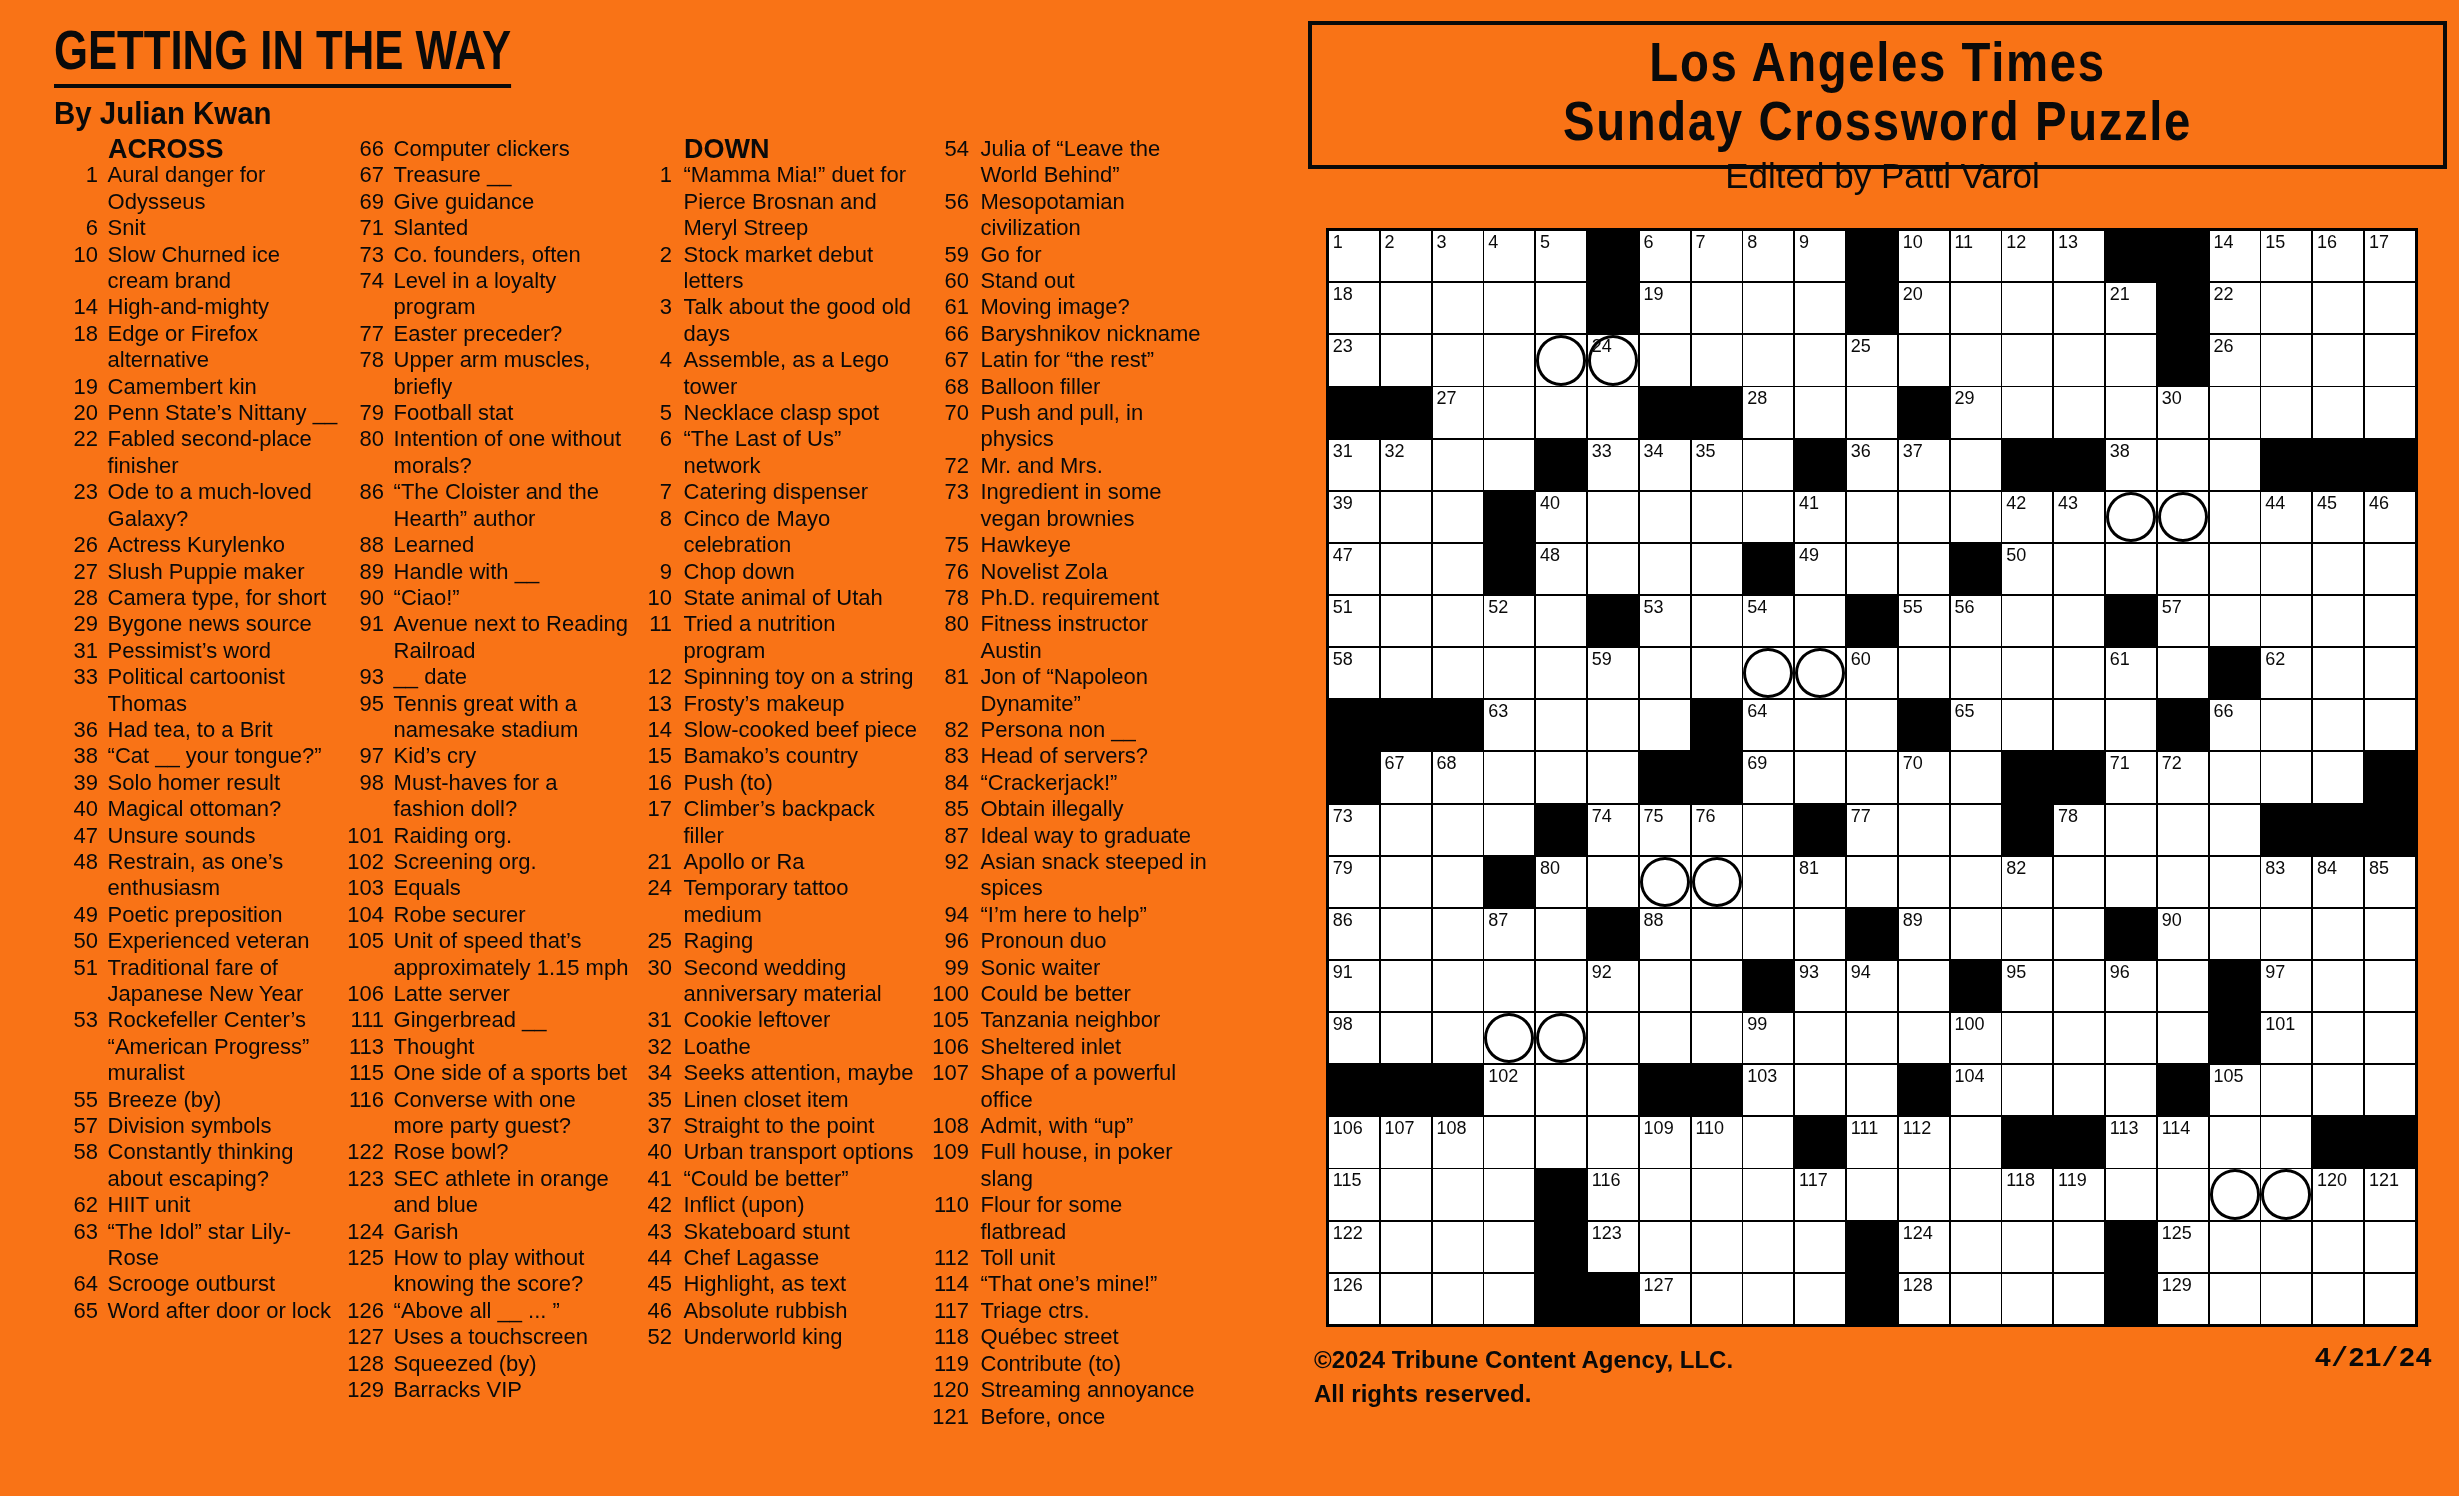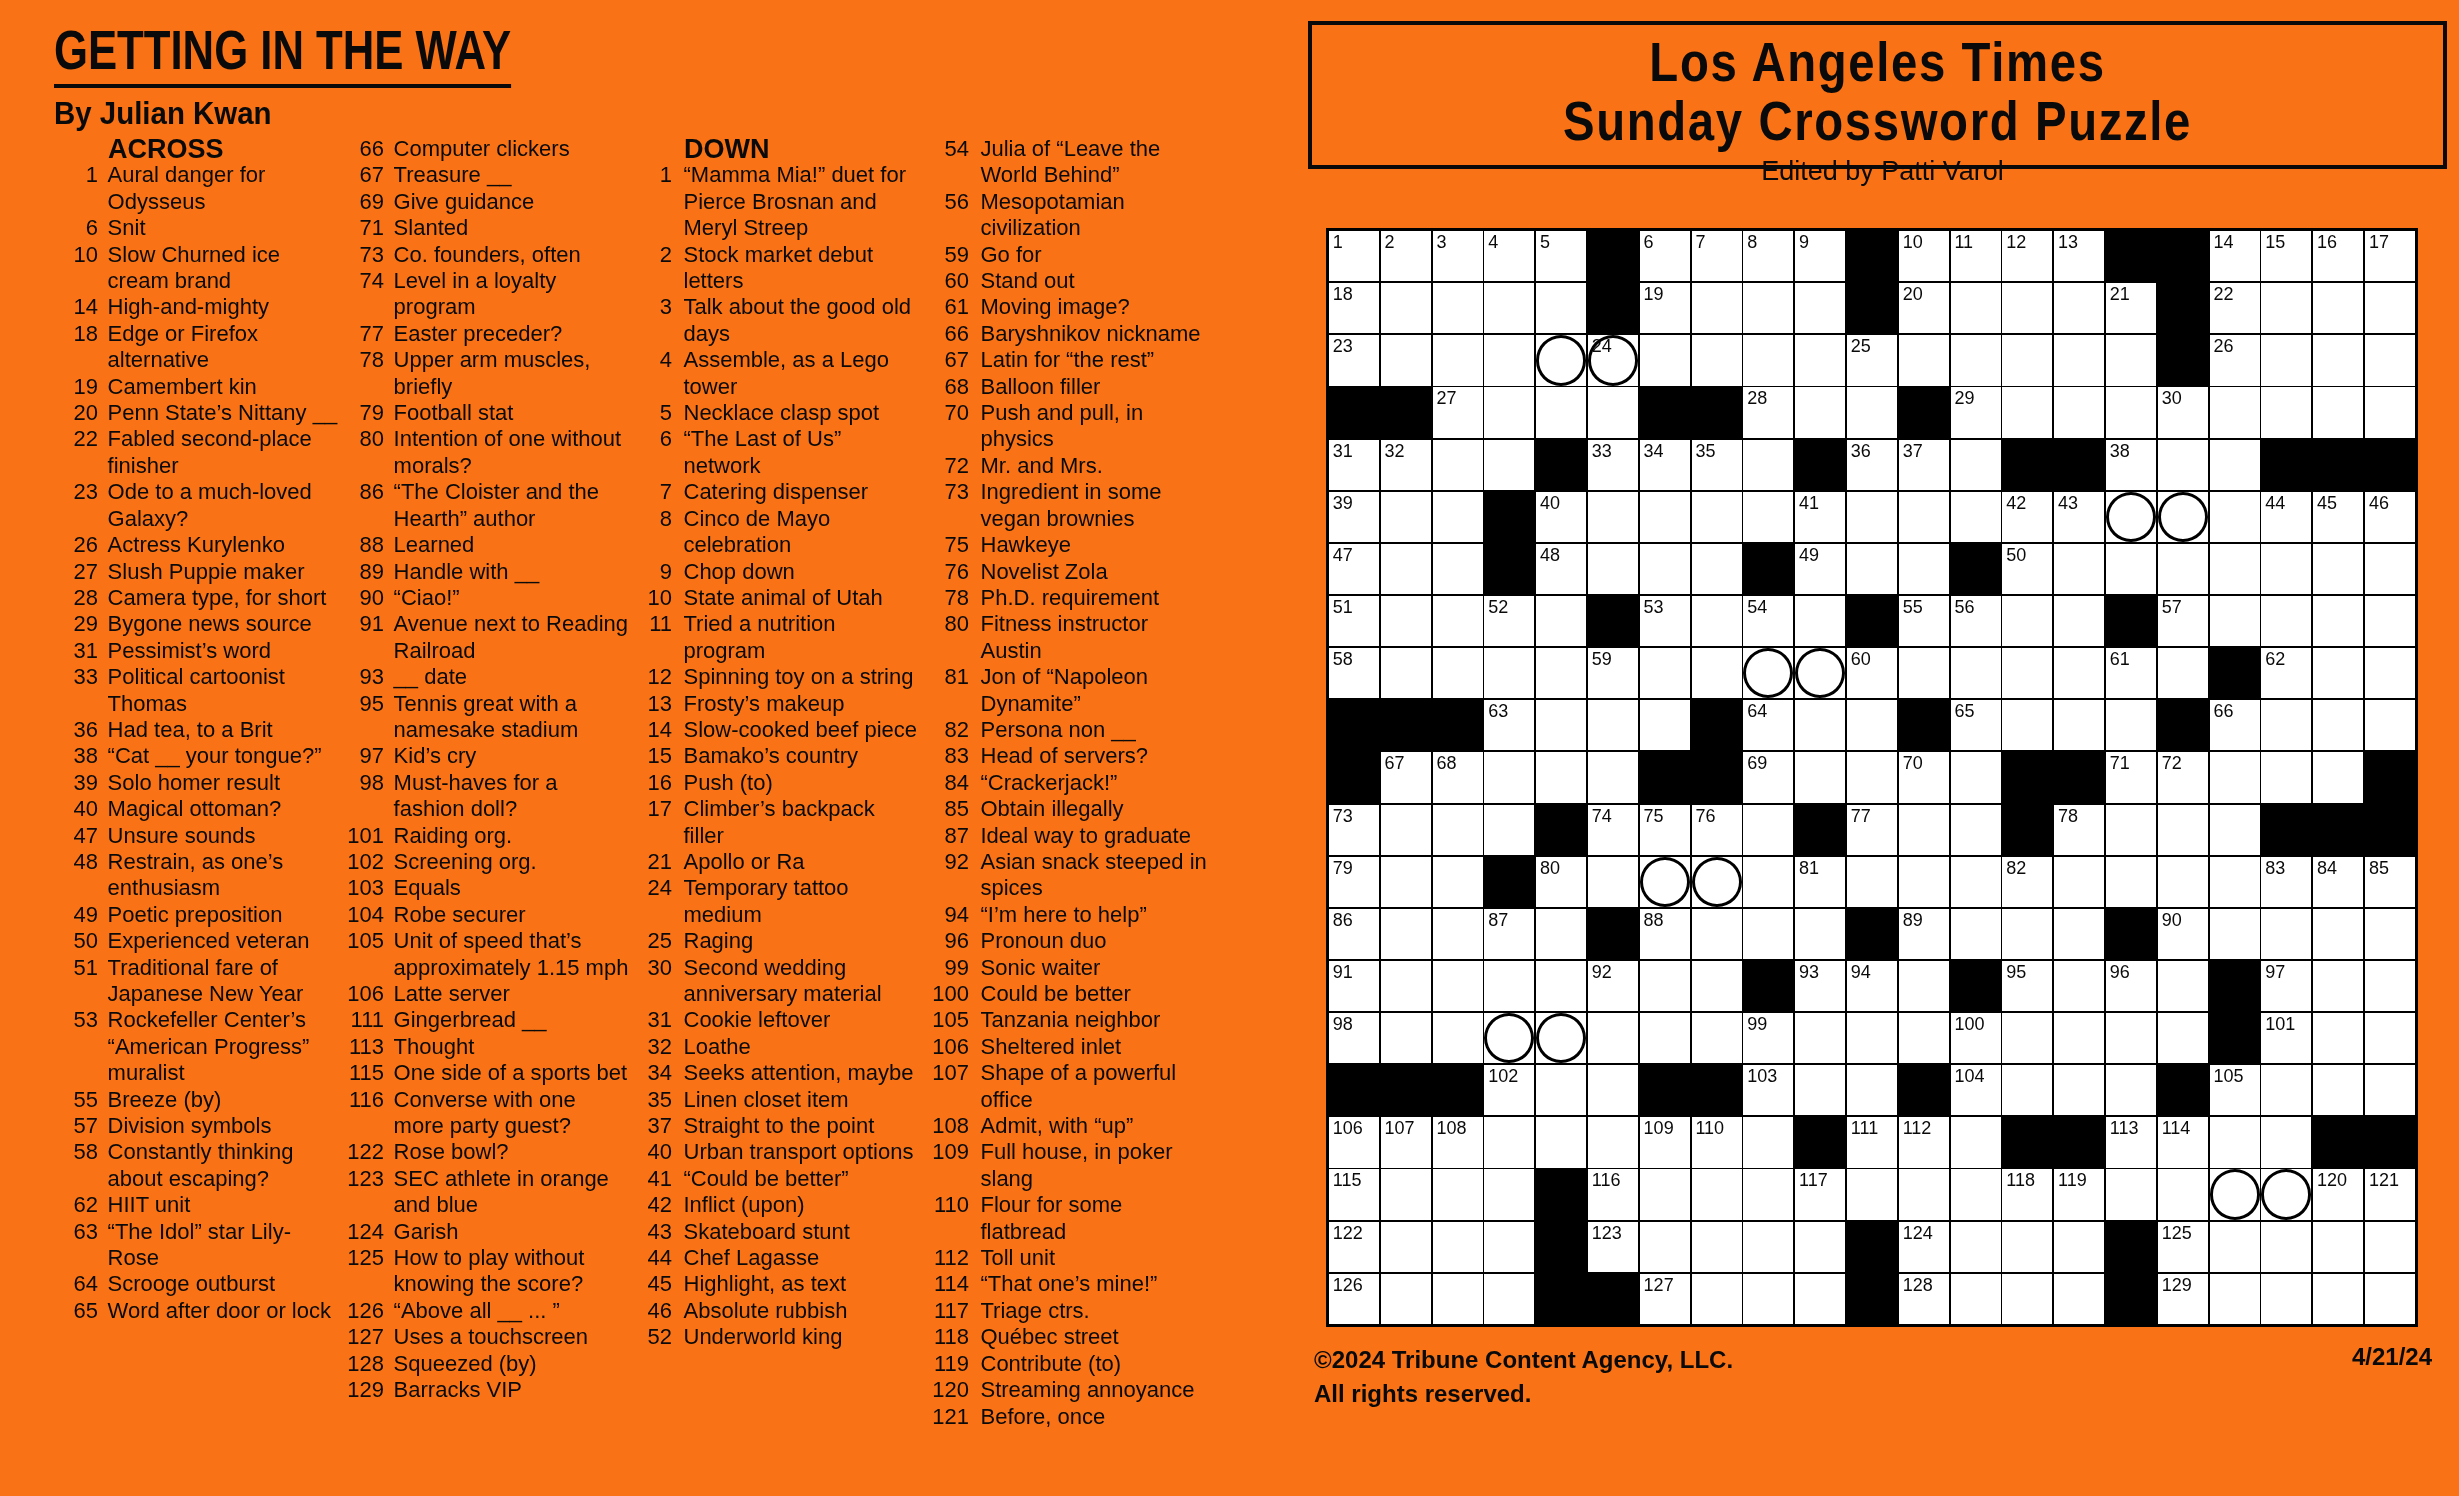--- a/index.html
+++ b/index.html
@@ -24,37 +24,37 @@
   #col2{left:340px;} #col2 .cn{width:44px;padding-right:9.6px;} #col2 .ct{width:238px;}
   #col3{left:628px;} #col3 .cn{width:44px;padding-right:11.5px;} #col3 .ct{width:236px;} #col3 .col-header{margin-left:56px;}
   #col4{left:915px;} #col4 .cn{width:54px;padding-right:11.5px;} #col4 .ct{width:231px;}
 
   
   .header-box{position:absolute;left:1308px;top:21px;width:1139px;height:148px;
         border:4.8px solid #0a0a0a;box-sizing:border-box;text-align:center;}
   .hb-line{font-size:55px;font-weight:bold;line-height:59px;letter-spacing:1.9px;
         transform:scaleX(0.86);transform-origin:center top;white-space:nowrap;}
   .hb-line1{margin-top:7.7px;}
-  .hb-edited{font-size:27px;margin-top:5.8px;padding-left:10px;}
+  .hb-edited{font-size:35px;margin-top:5.8px;padding-left:10px;}
 
   
   .grid{position:absolute;left:1326px;top:228px;width:1092px;height:1099px;
         box-sizing:border-box;border:3.8px solid #000;background:#000;
         display:grid;grid-template-columns:repeat(21,1fr);grid-template-rows:repeat(21,1fr);
         gap:1.9px;}
   .cell{position:relative;background:#fff;}
   .cell.black{background:#000;}
   .cell .num{position:absolute;top:1px;left:3.8px;font-size:18px;line-height:20px;
         font-family:"Liberation Sans", sans-serif;color:#0a0a0a;}
   .cell .circle{position:absolute;inset:0px;border:3.4px solid #000;border-radius:50%;
         box-sizing:border-box;}
 
   
   .copyright{position:absolute;left:1314px;top:1343px;font-size:24px;font-weight:bold;line-height:34px;}
-  .puzzle-date{position:absolute;right:27px;top:1343px;font-size:24px;font-weight:bold;}
+  .puzzle-date{position:absolute;right:27px;top:1343px;font-size:28px;font-weight:bold;font-family:Liberation Mono, monospace;}
 </style>
 </head>
 <body>
 
 <div class="page">
 
   <div class="title-block">
     <div class="puzzle-title">GETTING IN THE WAY</div>
     <div class="byline">By Julian Kwan</div>
   </div>

